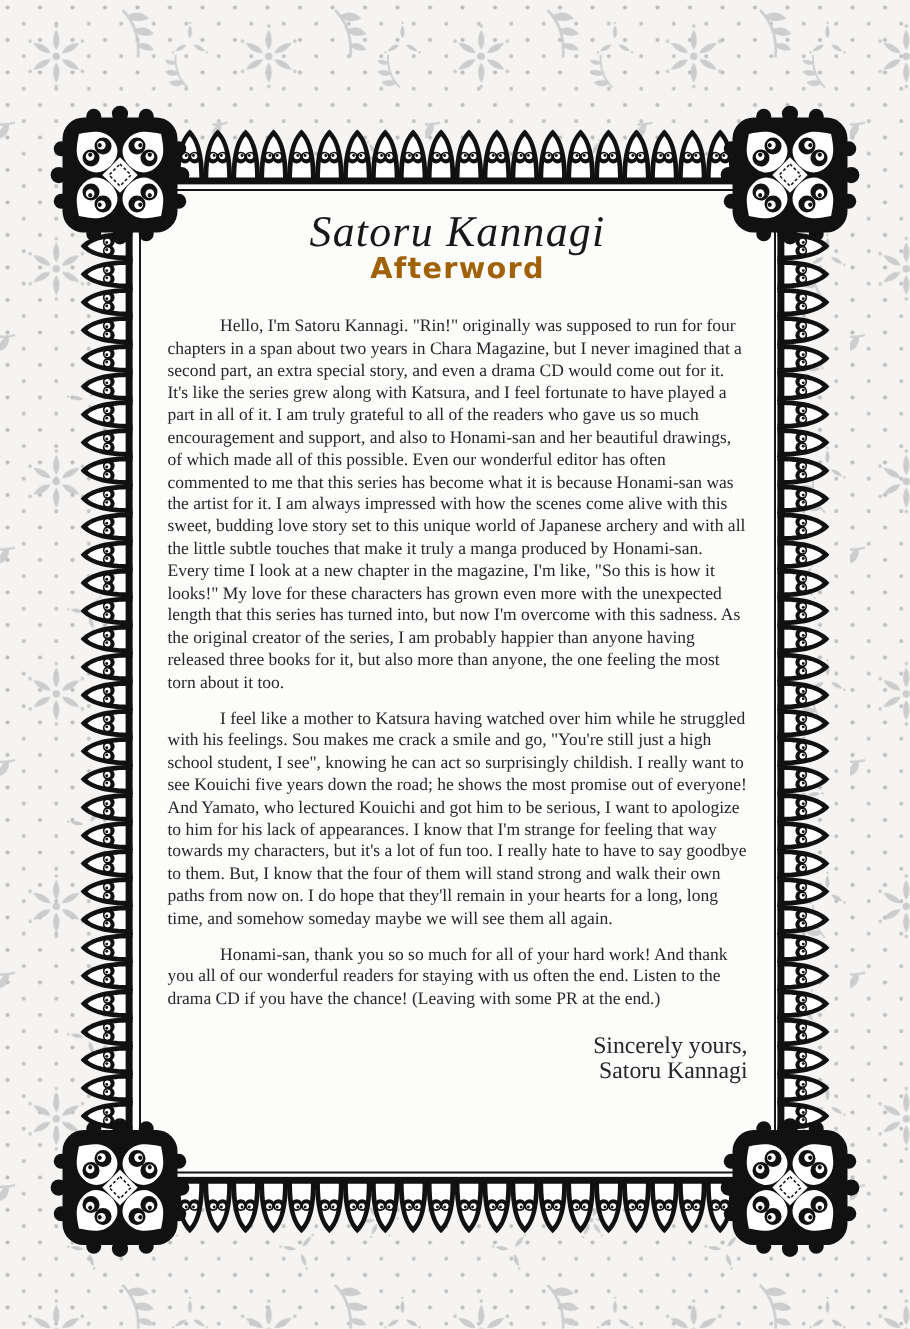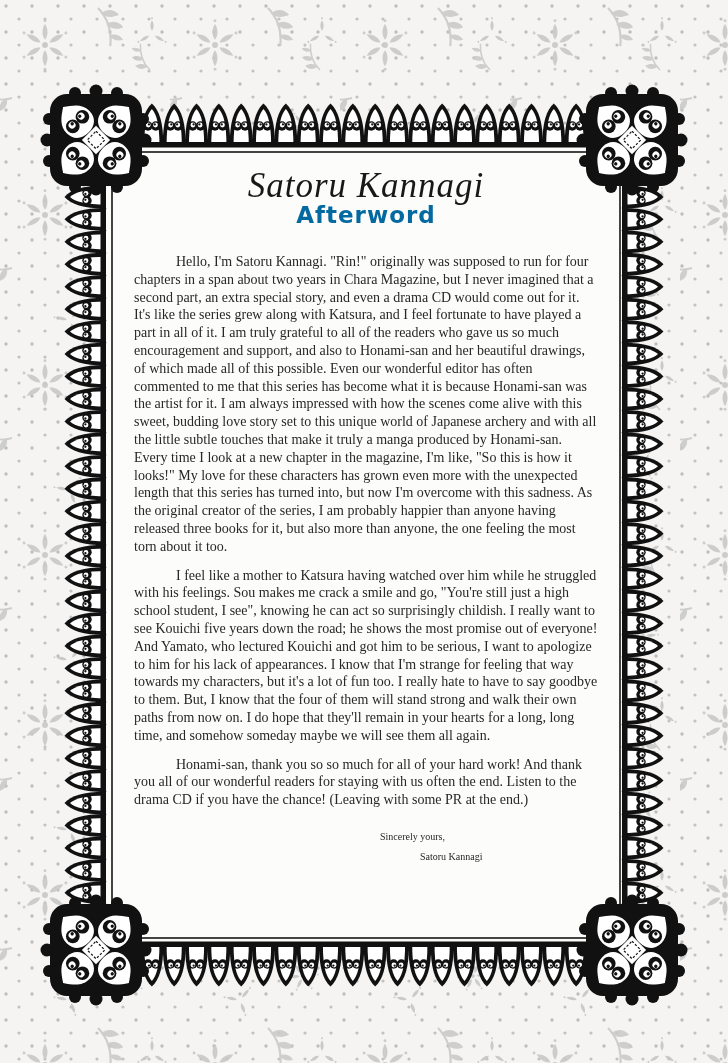--- a/index.html
+++ b/index.html
@@ -7,26 +7,26 @@
        font-family:"Liberation Serif", serif;}
   .page{position:relative;width:728px;height:1063px;}
   svg.bg{position:absolute;left:0;top:0;z-index:0;}
   svg.frame{position:absolute;left:0;top:0;z-index:1;}
   .content{position:absolute;left:112px;top:152px;width:508px;height:786px;
            z-index:2;box-sizing:border-box;padding:14px 22px 0 22px;color:#272727;}
   h1.author{margin:0;text-align:center;font-style:italic;font-weight:500;
             font-size:35px;letter-spacing:1px;color:#181818;
             font-family:"Liberation Serif", serif;}
   h2.afterword{margin:-4px 0 12px 0;text-align:center;font-weight:bold;
-               font-size:23px;letter-spacing:1px;color:#0369a1;
+               font-size:23px;letter-spacing:1px;color:#a16207;
                font-family:"DejaVu Sans", sans-serif;}
   p.body-par{margin:0 0 11px 0;font-size:14px;line-height:17.8px;
              text-indent:42px;text-align:left;}
   p.body-par.first{margin-top:25px;}
-  .closing{margin-top:18px;font-size:10px;line-height:20px;}
+  .closing{margin-top:18px;font-size:19px;line-height:20px;text-align:right;}
   .closing .valediction{padding-left:246px;}
   .closing .signature{padding-left:286px;}
 </style>
 </head>
 <body>
 
 <div class="page">
 
   <svg class="bg" width="728" height="1063" viewBox="0 0 728 1063">
     <defs>

